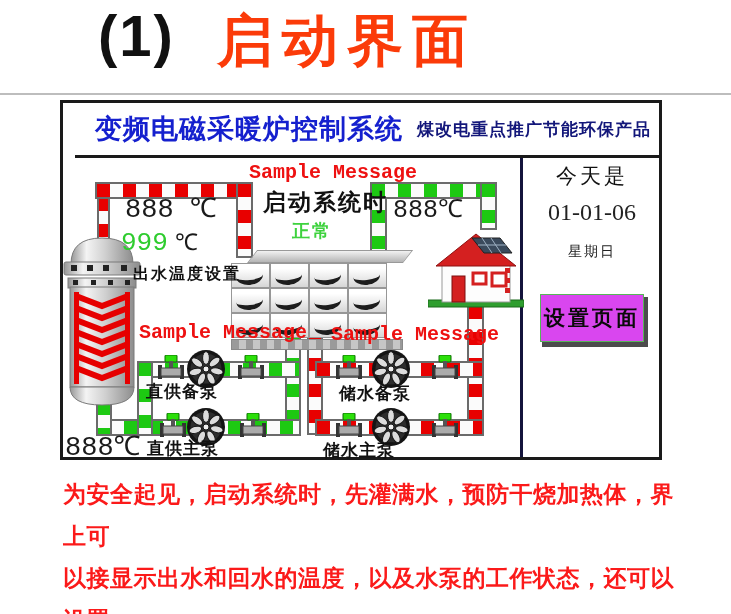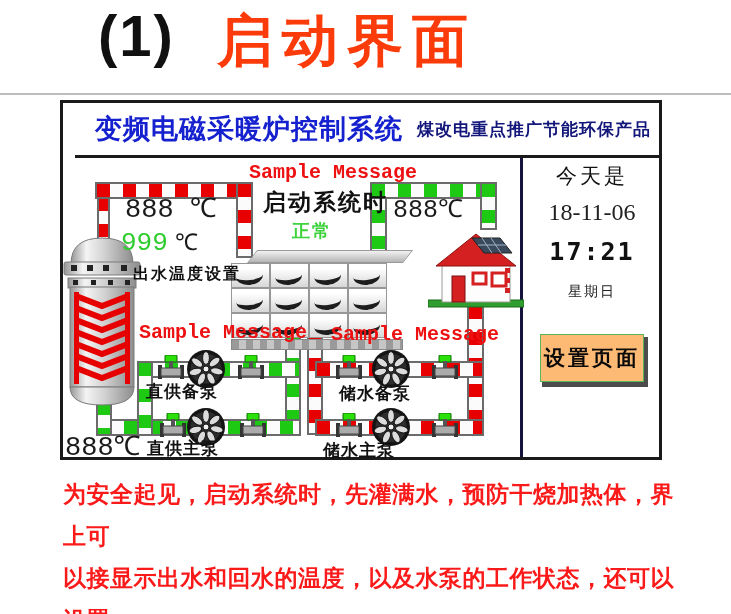--- a/index.html
+++ b/index.html
@@ -61,21 +61,21 @@
   .sb-week{font-size:14px;color:#222;margin-top:9px;letter-spacing:2px;}
 
   .stop-o{position:relative;width:97px;height:92px;margin-top:13px;background:#3d0f0f;
           clip-path:polygon(29% 0,71% 0,100% 29%,100% 71%,71% 100%,29% 100%);}
   .stop-w{position:absolute;inset:2px;background:#fff;
           clip-path:polygon(29% 0,71% 0,100% 29%,100% 71%,71% 100%,29% 100%);}
   .stop-r{position:absolute;inset:6px;background:#ec0000;display:flex;align-items:center;justify-content:center;
           clip-path:polygon(29% 0,71% 0,100% 29%,100% 71%,71% 100%,29% 100%);}
   .stop-r span{color:#fff;font-size:15px;letter-spacing:1px;font-family:"DejaVu Sans Mono",monospace;}
 
-  .settings-btn{margin-top:25px;width:102px;height:46px;background:#fdba74;border:1px solid #57b657;
+  .settings-btn{margin-top:25px;width:102px;height:46px;background:#d946ef;border:1px solid #57b657;
           box-shadow:3px 4px 0 1px #4c4c4c;display:flex;align-items:center;justify-content:center;
           font-size:21px;font-weight:bold;color:#0a0a0a;letter-spacing:3px;cursor:pointer;}
 
   
   .desc{position:absolute;left:63px;top:473px;width:612px;color:#fb1a1a;font-weight:bold;
         font-size:23px;line-height:42px;letter-spacing:0.5px;}
 </style>
 </head>
 <body>
 
@@ -314,22 +314,21 @@
         <div class="lbl cn-bold" style="left:83px;top:222px;font-size:17px;letter-spacing:1px;">直供备泵</div>
         <div class="lbl cn-bold" style="left:84px;top:279px;font-size:17px;letter-spacing:1px;">直供主泵</div>
         <div class="lbl cn-bold" style="left:276px;top:224px;font-size:17px;letter-spacing:1px;">储水备泵</div>
         <div class="lbl cn-bold" style="left:260px;top:281px;font-size:17px;letter-spacing:1px;">储水主泵</div>
         <div class="lbl serifnum" style="left:2px;top:268px;font-size:27px;">888℃</div>
       </div>
 
       <div class="vdivider"></div>
       <div class="sidebar">
         <div class="sb-today">今天是</div>
-        <div class="sb-date">18-11-06</div>
-        <div class="sb-time">17:21</div>
+        <div class="sb-date">01-01-06</div>
         <div class="sb-week">星期日</div>
         <div class="settings-btn">设置页面</div>
       </div>
     </div>
   </div>
 
   <div class="desc">
     <div>为安全起见，启动系统时，先灌满水，预防干烧加热体，界上可</div>
     <div>以接显示出水和回水的温度，以及水泵的工作状态，还可以设置</div>
 

